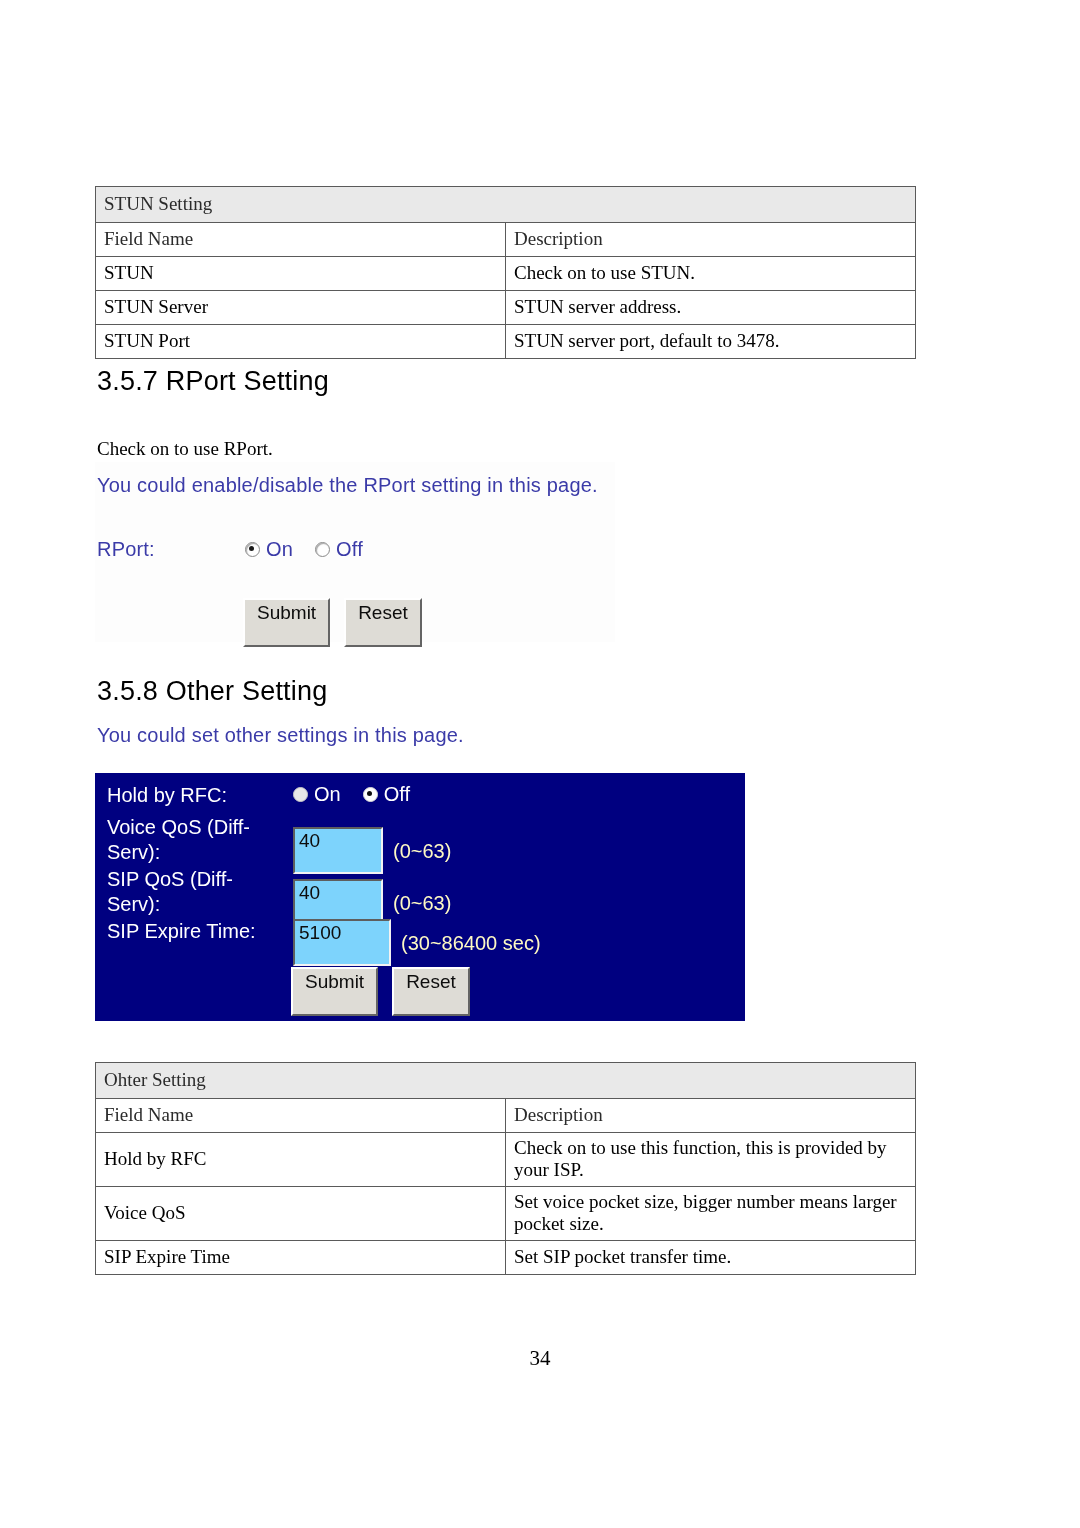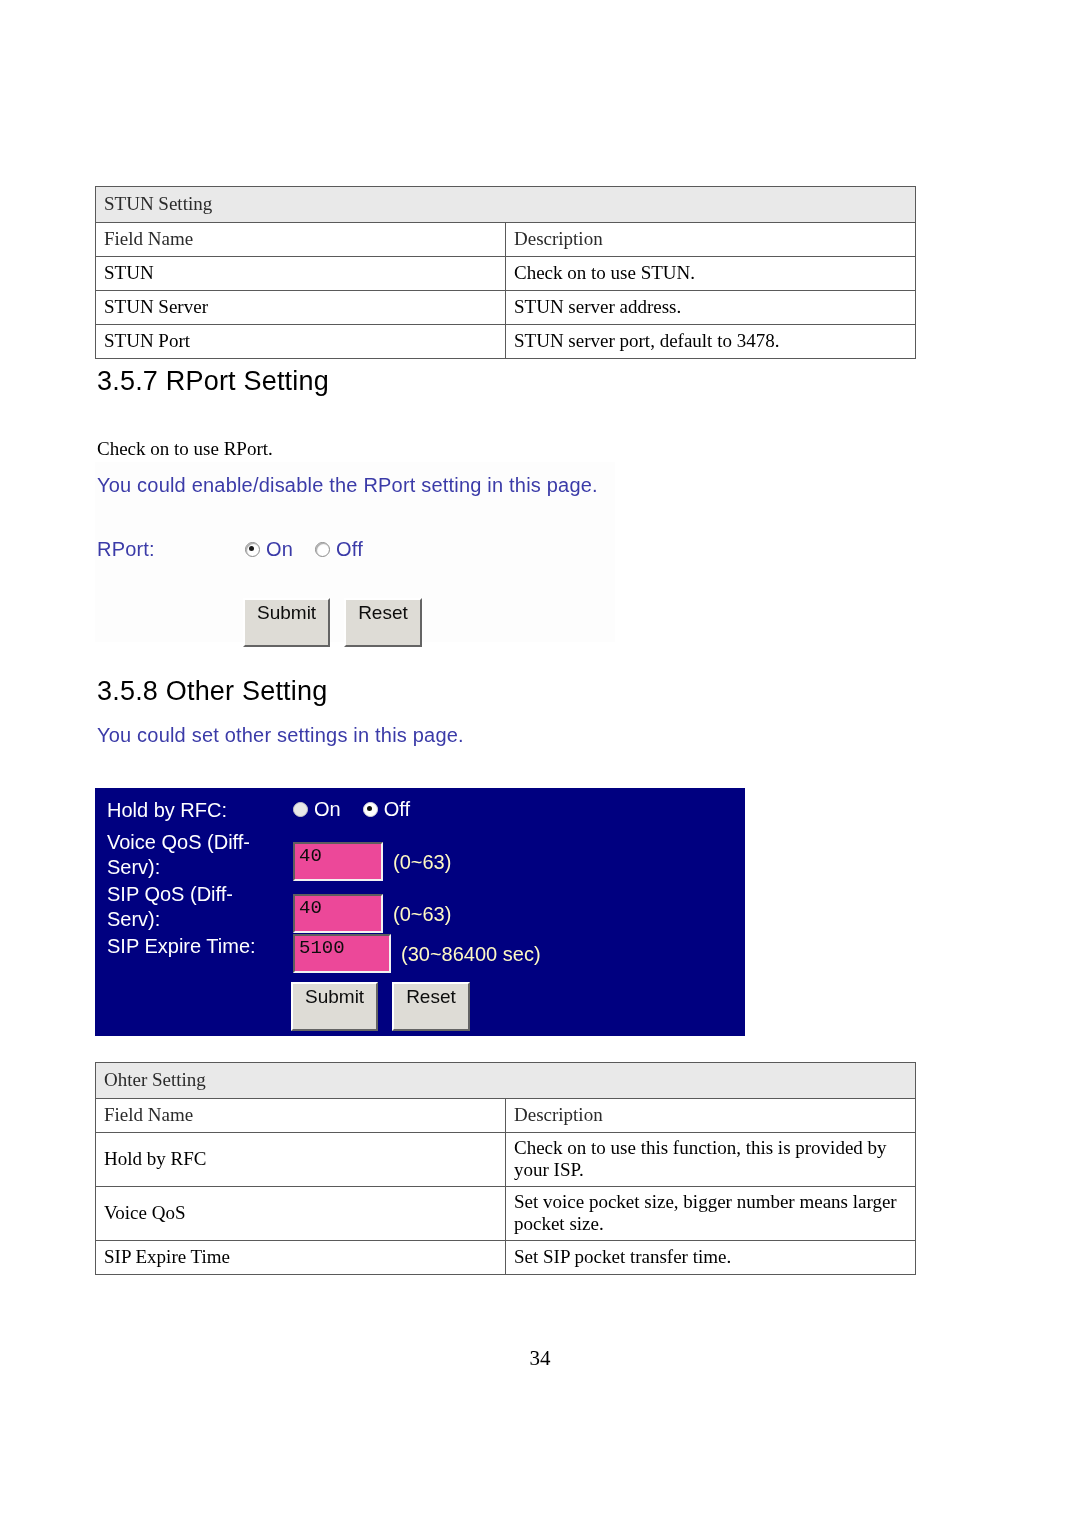--- a/index.html
+++ b/index.html
@@ -228,48 +228,48 @@
     border-top: 2px solid #ffffff;
     border-left: 2px solid #ffffff;
     border-right: 2px solid #646464;
     border-bottom: 2px solid #646464;
     padding: 2px 12px 21px 12px;
     line-height: 22px;
     white-space: nowrap;
   }
 
   .txt-input {
-    font-family: Liberation Mono, monospace;
+    font-family: Liberation Sans, sans-serif;
     font-size: 19px;
     color: #0d0d0d;
-    background: #ec4899;
+    background: #7dd3fc;
     border-top: 2px solid #5e5e5e;
     border-left: 2px solid #5e5e5e;
     border-right: 2px solid #f2f2f2;
     border-bottom: 2px solid #f2f2f2;
-    padding: 1px 4px 12px 4px;
+    padding: 1px 4px 20px 4px;
     line-height: 22px;
   }
 
   
   #other-shot {
     left: 95px;
     top: 724px;
     width: 655px;
     height: 312px;
   }
   #other-shot .intro {
     position: absolute;
     left: 2px;
     top: 0px;
   }
   .blue-panel {
     position: absolute;
     left: 0;
-    top: 64px;
+    top: 49px;
     width: 650px;
     height: 248px;
     background: #000080;
     color: #ffffff;
   }
   .blue-panel .brow {
     position: absolute;
     display: flex;
     align-items: flex-start;
   }

